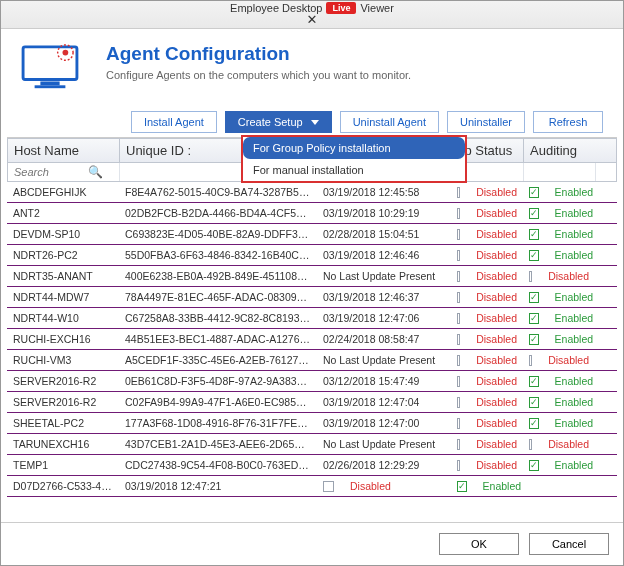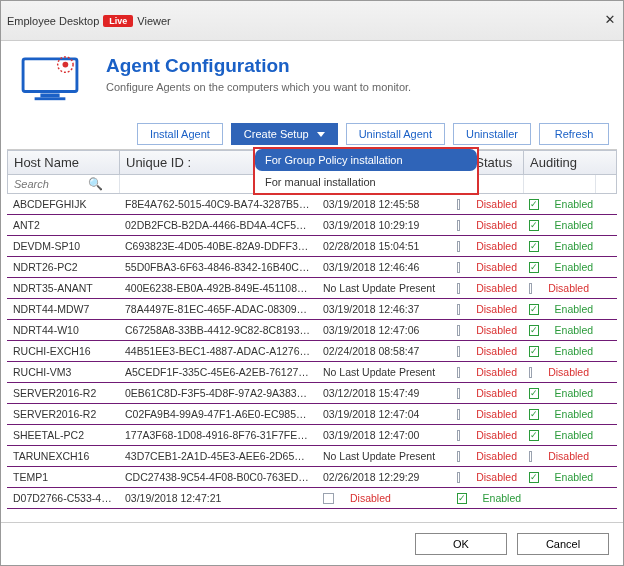--- a/index.html
+++ b/index.html
@@ -1,26 +1,26 @@
 <!DOCTYPE html>
 <html><head>
 <meta charset="utf-8">
 <style>
   * { box-sizing: border-box; margin: 0; padding: 0; }
   html, body { width: 624px; height: 566px; font-family: "Segoe UI", Tahoma, Arial, sans-serif; font-size: 11px; background: #fff; }
   .dialog { width: 624px; height: 566px; border: 1px solid #999; display: flex; flex-direction: column; background: #fff; }
-  .titlebar { height: 40px; background: linear-gradient(#f3f3f3,#e9e9e9); border-bottom: 1px solid #ccc; display: flex; align-items: center; padding: 0 6px; }
+  .titlebar { height: 28px; background: linear-gradient(#f3f3f3,#e9e9e9); border-bottom: 1px solid #ccc; display: flex; align-items: center; padding: 0 6px; flex-direction: column; }
   .titlebar .title { flex: 1; display: flex; align-items: center; gap: 4px; color: #333; font-size: 11px; }
   .live-badge { background: #E02424; color: #fff; font-size: 9px; font-weight: bold; padding: 1px 6px; border-radius: 2px; }
   .close-x { width: 14px; height: 14px; text-align: center; line-height: 12px; color: #333; font-size: 13px; cursor: pointer; }
   .header { display: flex; align-items: flex-start; padding: 14px 18px 10px 18px; gap: 25px; }
   .monitor-icon svg { width: 62px; height: 50px; }
   .header-text h1 { color: #1A60C6; font-size: 19px; font-weight: 600; margin-bottom: 4px; }
   .header-text p { color: #666; font-size: 11px; }
-  .toolbar { display: flex; justify-content: flex-end; gap: 8px; padding: 6px 14px 4px 14px; position: relative; margin-left: 12px; }
+  .toolbar { display: flex; justify-content: flex-end; gap: 8px; padding: 6px 20px 4px 14px; position: relative; }
   .btn { border: 1px solid #9bb7e0; background: #fff; color: #1A60C6; padding: 4px 12px; font-size: 11px; cursor: pointer; min-width: 70px; text-align: center; }
   .btn.primary { background: #2F64B8; color: #fff; border-color: #2F64B8; display: flex; align-items: center; gap: 4px; }
   .btn.primary .caret { width: 0; height: 0; border-left: 4px solid transparent; border-right: 4px solid transparent; border-top: 5px solid #fff; margin-left: 4px; }
   .dropdown { position: absolute; top: 30px; left: 240px; width: 226px; border: 2px solid #D93030; background: #fff; z-index: 10; }
   .dropdown .ditem { padding: 5px 10px; font-size: 11px; color: #333; cursor: pointer; border-radius: 7px; }
   .dropdown .ditem.sel { background: #2F64B8; color: #fff; }
   .grid { flex: 1; overflow: hidden; border-top: 1px solid #ccc; margin: 0 6px; }
   .ghead { display: grid; grid-template-columns: 112px 198px 134px 72px 72px; background: linear-gradient(#f7f8fa,#e9ecf2); border: 1px solid #c0c6d0; }
   .ghead > div { padding: 4px 6px; font-size: 13px; color: #333; border-right: 1px solid #c0c6d0; white-space: nowrap; overflow: hidden; }
   .ghead > div:last-child { border-right: none; }
@@ -34,21 +34,21 @@
   .cell-host { color: #222; }
   .cell-uid { color: #333; }
   .cell-ts { color: #333; }
   .cell-chk { display: flex; align-items: center; gap: 16px; }
   .chk { width: 11px; height: 11px; border: 1px solid #9aa2af; display: inline-flex; align-items: center; justify-content: center; font-size: 9px; line-height: 9px; }
   .chk.on { border-color: #2a9a3a; color: #2a9a3a; }
   .chk.on::after { content: "✓"; }
   .lbl-dis { color: #D93030; }
   .lbl-en { color: #2a9a3a; }
   .footer { border-top: 1px solid #ccc; padding: 10px 14px; display: flex; justify-content: flex-end; gap: 10px; }
-  .footer .fbtn { border: 1px solid #888; background: #fff; padding: 4px 0; width: 92px; font-size: 11px; text-align: center; cursor: pointer; }
+  .footer .fbtn { border: 1px solid #888; background: #fff; padding: 4px 0; width: 80px; font-size: 11px; text-align: center; cursor: pointer; }
 </style>
 </head>
 <body>
 
 <div class="dialog">
 
   <div class="titlebar">
     <div class="title">
       <span>Employee Desktop</span>
       <span class="live-badge">Live</span>

